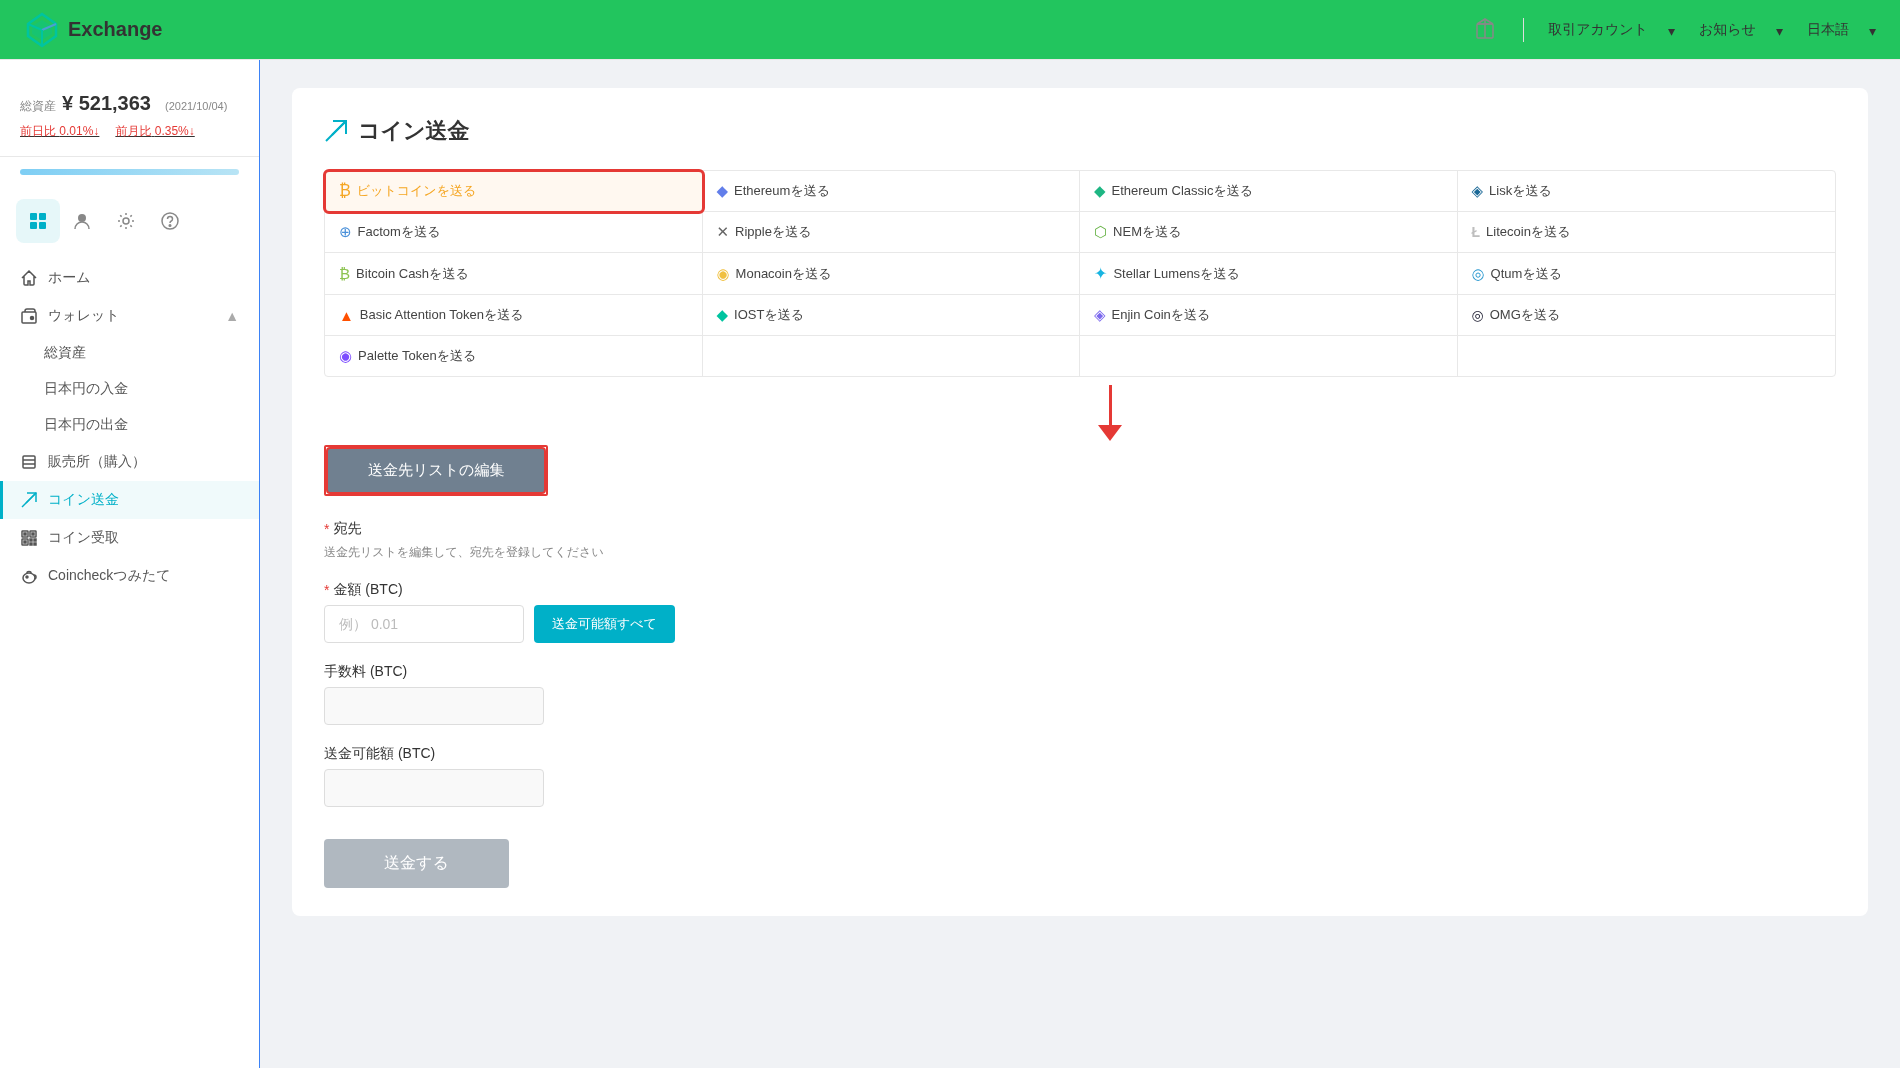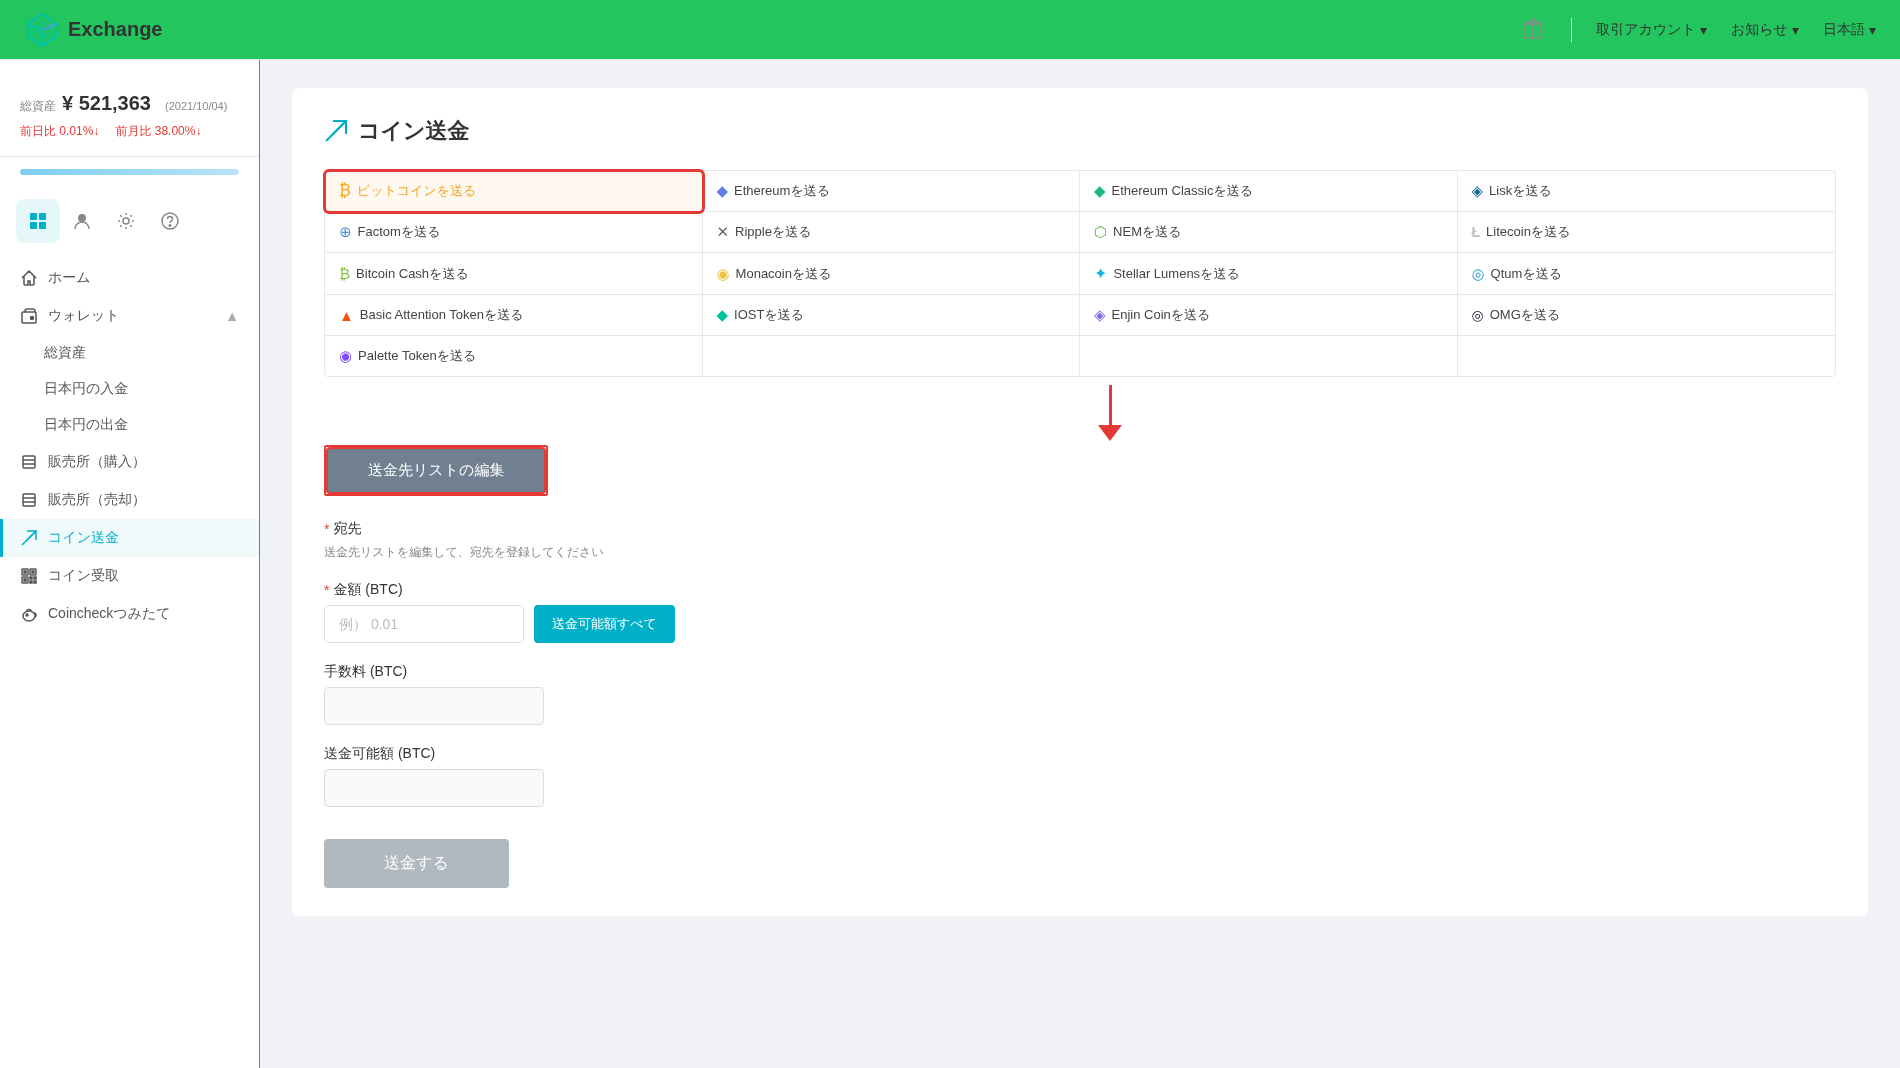--- a/index.html
+++ b/index.html
@@ -30,22 +30,22 @@
     }
     .header-right {
       margin-left: auto;
       display: flex;
       align-items: center;
       gap: 24px;
     }
     .header-divider { width: 1px; height: 24px; background: #ddd; }
     .header-nav-item {
       display: flex;
-      align-items: center;
-      gap: 4px;
+      align-items: flex-end;
+      gap: 20px;
       cursor: pointer;
       font-size: 14px;
       color: #333;
     }
 
     
     .layout {
       display: flex;
       margin-top: 60px;
       min-height: calc(100vh - 60px);
@@ -60,21 +60,21 @@
       padding: 20px 0;
     }
     .sidebar-assets {
       padding: 12px 20px 16px;
       border-bottom: 1px solid #e8e8e8;
       margin-bottom: 12px;
     }
     .sidebar-assets-title { font-size: 12px; color: #888; margin-bottom: 4px; }
     .sidebar-assets-value { font-size: 20px; font-weight: 600; color: #333; }
     .sidebar-assets-date { font-size: 11px; color: #888; margin-left: 8px; }
-    .sidebar-assets-changes { display: flex; gap: 16px; margin-top: 4px; }
+    .sidebar-assets-changes { display: flex; gap: 16px; margin-top: 4px; text-decoration: underline; }
     .sidebar-assets-change { font-size: 12px; color: #e53935; }
 
     .sidebar-icons {
       display: flex;
       gap: 0;
       padding: 8px 16px;
       margin-bottom: 8px;
     }
     .sidebar-icon-btn {
       width: 44px; height: 44px;
@@ -325,21 +325,21 @@
         <span class="sidebar-assets-value">¥ 521,363</span>
         <span class="sidebar-assets-date">(2021/10/04)</span>
       </div>
       <div class="sidebar-assets-changes">
         <span class="sidebar-assets-change">
           <span>前日比</span>
           <span> <span>0.01%↓</span></span>
         </span>
         <span class="sidebar-assets-change">
           <span>前月比</span>
-          <span> <span>38.00%↓</span></span>
+          <span> <span>0.35%↓</span></span>
         </span>
       </div>
     </div>
 
     <div class="sidebar-progress-bar"></div>
 
     <div class="sidebar-icons">
       <div class="sidebar-icon-btn active">
         <svg width="20" height="20" viewBox="0 0 20 20" fill="currentColor">
           <rect x="2" y="2" width="7" height="7" rx="1"></rect>
@@ -396,28 +396,20 @@
       <span>日本円の出金</span>
     </div>
 
     <div class="sidebar-nav-item">
       <svg width="18" height="18" viewBox="0 0 18 18" fill="none" stroke="currentColor" stroke-width="1.5">
         <rect x="3" y="3" width="12" height="12" rx="1"></rect>
         <line x1="3" y1="7" x2="15" y2="7"></line>
         <line x1="3" y1="11" x2="15" y2="11"></line>
       </svg>
       <span>販売所（購入）</span>
-    </div>
-    <div class="sidebar-nav-item">
-      <svg width="18" height="18" viewBox="0 0 18 18" fill="none" stroke="currentColor" stroke-width="1.5">
-        <rect x="3" y="3" width="12" height="12" rx="1"></rect>
-        <line x1="3" y1="7" x2="15" y2="7"></line>
-        <line x1="3" y1="11" x2="15" y2="11"></line>
-      </svg>
-      <span>販売所（売却）</span>
     </div>
 
     <div class="sidebar-nav-item active">
       <svg width="18" height="18" viewBox="0 0 18 18" fill="none" stroke="#00b0c8" stroke-width="1.5">
         <line x1="2" y1="16" x2="16" y2="2"></line>
         <polyline points="7,2 16,2 16,11"></polyline>
         <polyline points="16,2 6,12"></polyline>
       </svg>
       <span style="color:#00b0c8;">コイン送金</span>
     </div>

